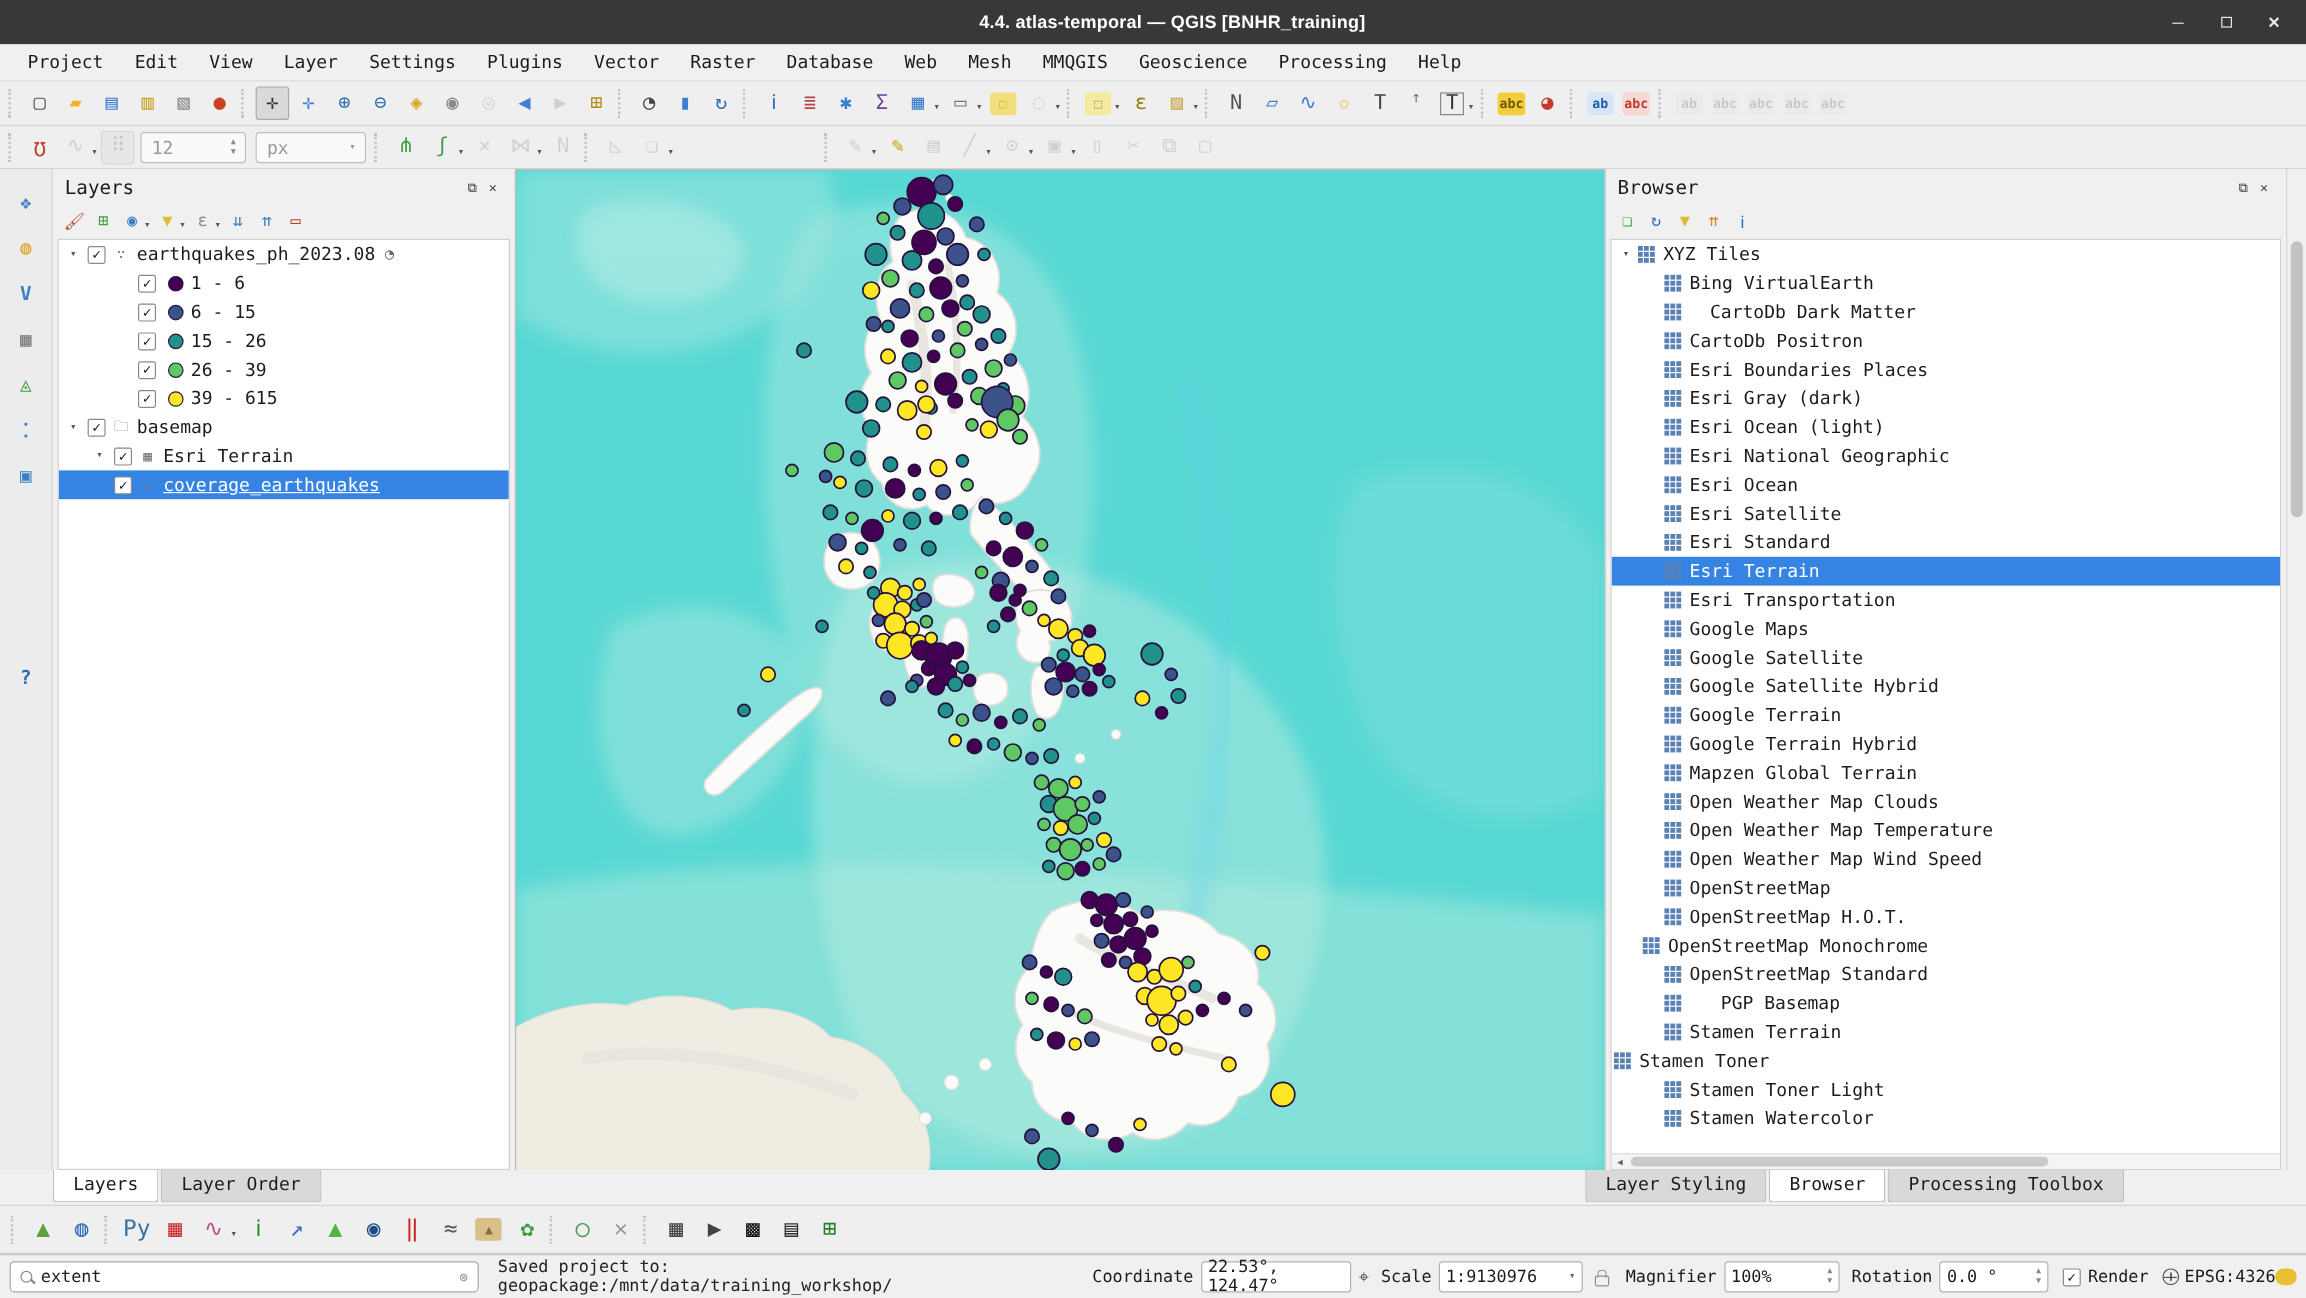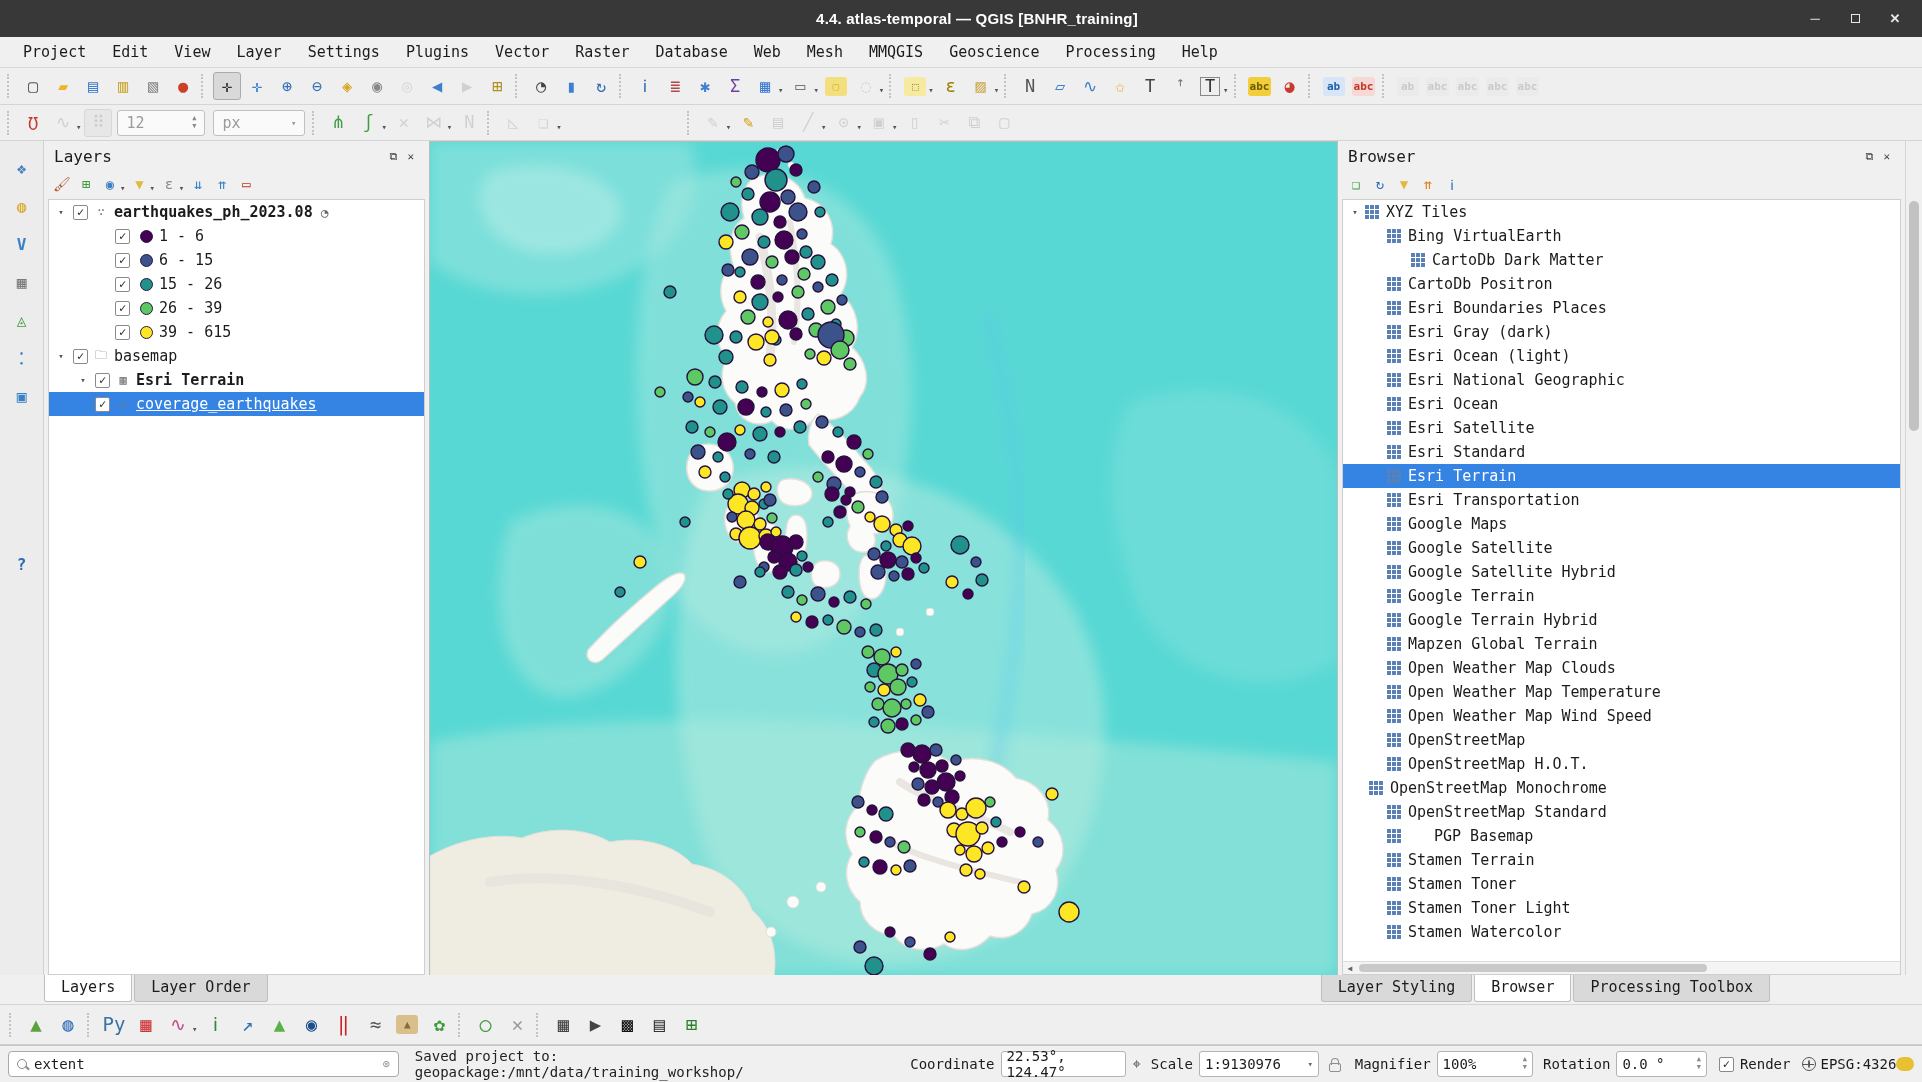--- a/index.html
+++ b/index.html
@@ -54,21 +54,21 @@
 
   
   .trow { height:24px; display:flex; align-items:center; white-space:nowrap; }
   .trow.selected { background:#3584e4; color:#fff; }
   .caret { width:16px; text-align:center; font-size:9px; color:#555; }
   .trow.selected .caret { color:#fff; }
   .cbx { width:15px; height:15px; border:1px solid #8a8a8a; background:#fff; border-radius:2px;
     display:inline-flex; align-items:center; justify-content:center; font-size:12px; color:#222; margin:0 4px; flex:none; }
   .legend-dot { width:13px; height:13px; border-radius:50%; border:1.5px solid #2a1640; margin:0 6px; flex:none; }
   .lyr-ico { width:18px; text-align:center; margin-right:4px; font-size:12px; color:#777; flex:none; }
-  .bold { font-weight:bold; }
+  .bold { font-weight:normal; }
   .underline { text-decoration:underline; }
   .grid-ico { display:inline-grid; grid-template-columns:repeat(3,4px); grid-gap:1px; margin:0 7px 0 2px; flex:none; }
   .grid-ico i { width:4px; height:4px; background:#5a81b5; }
   .badge-clock { margin-left:8px; color:#666; font-size:13px; }
 
   
   .tabs-row { position:absolute; top:975px; left:0; width:1922px; height:30px; background:#f0f0f0; border-bottom:1px solid #d4d4d4; display:flex; }
   .tabbar { display:flex; align-items:flex-start; }
   .tab { padding:3px 16px 5px 16px; margin-right:2px; background:#d9d9d9; border:1px solid #bfbfbf; border-top:none; font-size:15px; border-radius:0 0 3px 3px; }
   .tab.active { background:#ffffff; }
@@ -835,21 +835,21 @@
               <i></i>
               <i></i>
               <i></i>
               <i></i>
               <i></i>
               <i></i>
               <i></i>
             </span>
             <span>Bing VirtualEarth</span>
           </div>
-          <div class="trow" style="padding-left: 66px;">
+          <div class="trow" style="padding-left: 42px; gap: 17px;">
             <span class="grid-ico">
               <i></i>
               <i></i>
               <i></i>
               <i></i>
               <i></i>
               <i></i>
               <i></i>
               <i></i>
               <i></i>
@@ -1199,21 +1199,21 @@
               <i></i>
               <i></i>
               <i></i>
               <i></i>
               <i></i>
               <i></i>
               <i></i>
             </span>
             <span>Stamen Terrain</span>
           </div>
-          <div class="trow" style="padding-left: 42px;">
+          <div class="trow" style="">
             <span class="grid-ico">
               <i></i>
               <i></i>
               <i></i>
               <i></i>
               <i></i>
               <i></i>
               <i></i>
               <i></i>
               <i></i>

